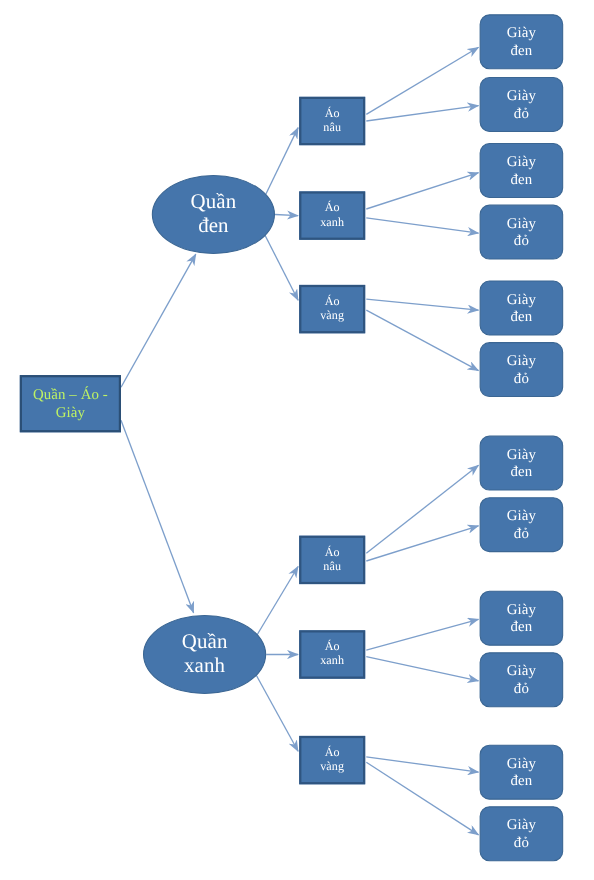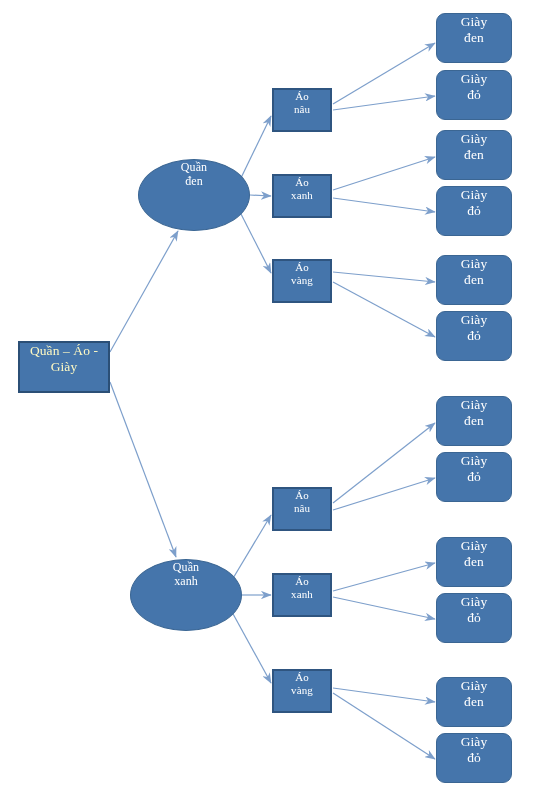--- a/index.html
+++ b/index.html
@@ -25,20 +25,21 @@
     position: absolute;
     left: 0; top: 0;
     width: 540px;
     height: 800px;
     pointer-events: none;
   }
   .node {
     position: absolute;
     box-sizing: border-box;
     display: flex;
+    align-items: center;
     justify-content: center;
     text-align: center;
     color: #ffffff;
     background: #4575ab;
     line-height: 1.18;
     letter-spacing: .1px;
     user-select: none;
   }
   .node .lbl {
     display: block;
@@ -47,21 +48,21 @@
   }
   
   .node.root {
     border: 2px solid #2b4f76;
     font-size: 13.5px;
   }
   
   .node.ellipse {
     border-radius: 50%;
     border: 1px solid #3b6693;
-    font-size: 12px;
+    font-size: 19px;
   }
   
   .node.rect {
     border: 2px solid #2f5party;
     border: 2px solid #2f5580;
     font-size: 11px;
   }
   
   .node.rounded {
     border: 1px solid #3b6693;
@@ -96,21 +97,21 @@
         <line x1="333" y1="282" x2="435" y2="337" stroke="#7d9fcb" stroke-width="1.2" marker-end="url(#arrowhead)"></line>
         <line x1="333" y1="503" x2="435" y2="423" stroke="#7d9fcb" stroke-width="1.2" marker-end="url(#arrowhead)"></line>
         <line x1="333" y1="510" x2="435" y2="478" stroke="#7d9fcb" stroke-width="1.2" marker-end="url(#arrowhead)"></line>
         <line x1="333" y1="591" x2="435" y2="563" stroke="#7d9fcb" stroke-width="1.2" marker-end="url(#arrowhead)"></line>
         <line x1="333" y1="597" x2="435" y2="619" stroke="#7d9fcb" stroke-width="1.2" marker-end="url(#arrowhead)"></line>
         <line x1="333" y1="688" x2="435" y2="702" stroke="#7d9fcb" stroke-width="1.2" marker-end="url(#arrowhead)"></line>
         <line x1="333" y1="693" x2="435" y2="759" stroke="#7d9fcb" stroke-width="1.2" marker-end="url(#arrowhead)"></line>
       </g>
   </svg>
   <div id="node-layer">
-      <div class="node root" style="left: 18px; top: 341px; width: 92px; height: 52px; background: rgb(69, 117, 171); color: #fef9c3;">
+      <div class="node root" style="left: 18px; top: 341px; width: 92px; height: 52px; background: rgb(69, 117, 171); color: #bef264;">
         <span class="lbl">Quần – Áo - Giày</span>
       </div>
       <div class="node ellipse" style="left: 138px; top: 159px; width: 112px; height: 72px; background: rgb(69, 117, 171); color: rgb(255, 255, 255);">
         <span class="lbl">Quần<br>đen</span>
       </div>
       <div class="node ellipse" style="left: 130px; top: 559px; width: 112px; height: 72px; background: rgb(69, 117, 171); color: rgb(255, 255, 255);">
         <span class="lbl">Quần<br>xanh</span>
       </div>
       <div class="node rect" style="left: 272px; top: 88px; width: 60px; height: 44px; background: rgb(69, 117, 171); color: rgb(255, 255, 255);">
         <span class="lbl">Áo<br>nâu</span>

